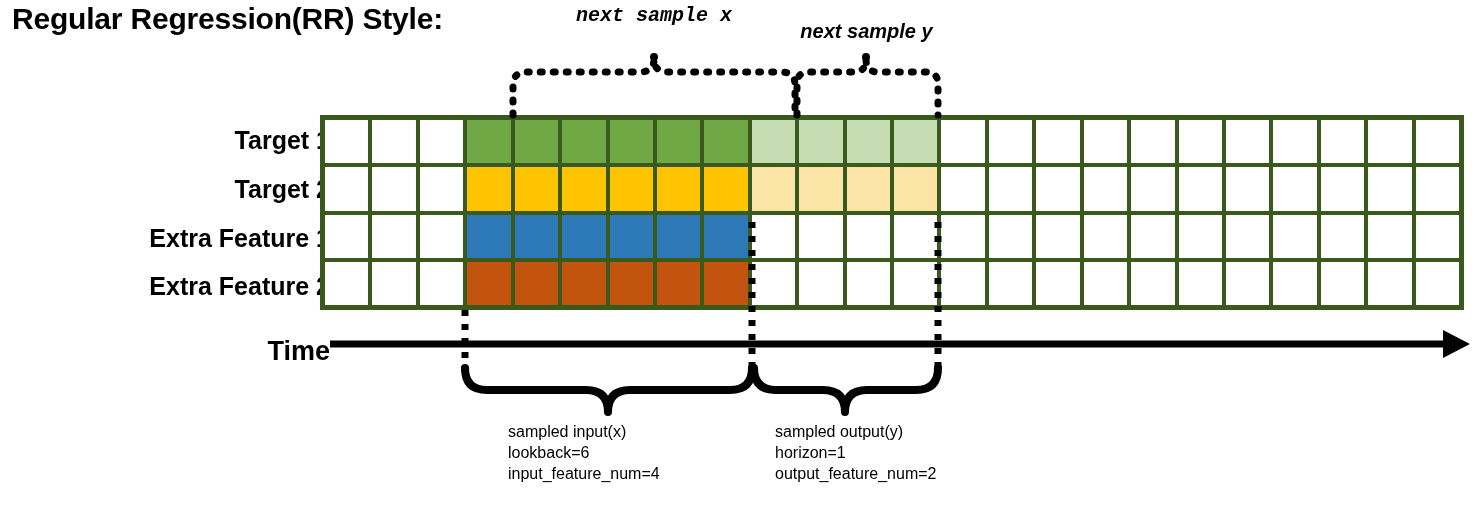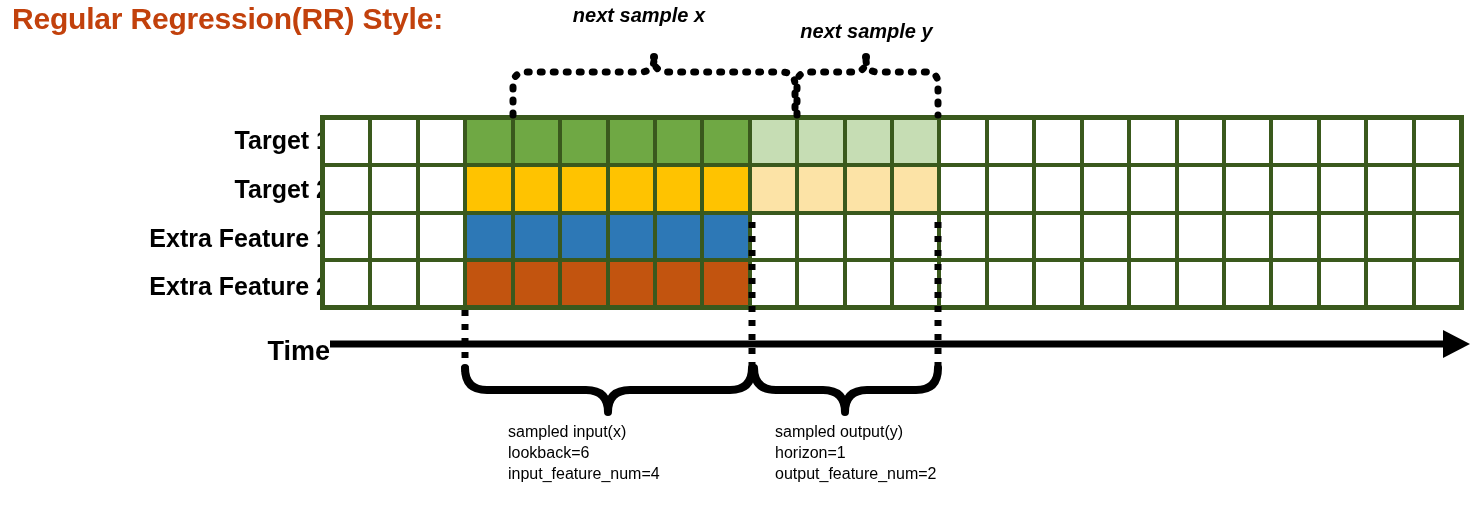--- a/index.html
+++ b/index.html
@@ -19,21 +19,21 @@
     left: 0; top: 0;
     width: 1476px;
     height: 516px;
   }
   #title {
     position: absolute;
     left: 12px;
     top: 2px;
     font-size: 30px;
     font-weight: 700;
-    color: #c2410c;
+    color: #000000;
     letter-spacing: -0.2px;
     white-space: nowrap;
   }
   
   .row-label {
     position: absolute;
     right: 1146px;            
     width: 300px;
     text-align: right;
     font-size: 25px;
@@ -218,21 +218,21 @@
         <div class="cell" style="background: rgb(255, 255, 255);"></div>
         <div class="cell" style="background: rgb(255, 255, 255);"></div>
         <div class="cell" style="background: rgb(255, 255, 255);"></div>
         <div class="cell" style="background: rgb(255, 255, 255);"></div>
         <div class="cell" style="background: rgb(255, 255, 255);"></div>
       </div>
   </div>
 
   <div id="time-label">Time</div>
 
-  <div class="brace-label-top" style="left:498px; top:4px; width:282px;">next sample x</div>
+  <div class="brace-label-top" style="left:513px; top:4px; width:282px;font-family:Liberation Mono, monospace;">next sample x</div>
   <div class="brace-label-top" style="left:795px; top:4px; width:143px;margin-top:16px;">next sample y</div>
 
   <div class="brace-label-bottom" style="left:508px; top:422px;">
     <div>sampled input(x)</div>
     <div>lookback=6</div>
     <div>input_feature_num=4</div>
   </div>
   <div class="brace-label-bottom" style="left:775px; top:422px;">
     <div>sampled output(y)</div>
     <div>horizon=1</div>

